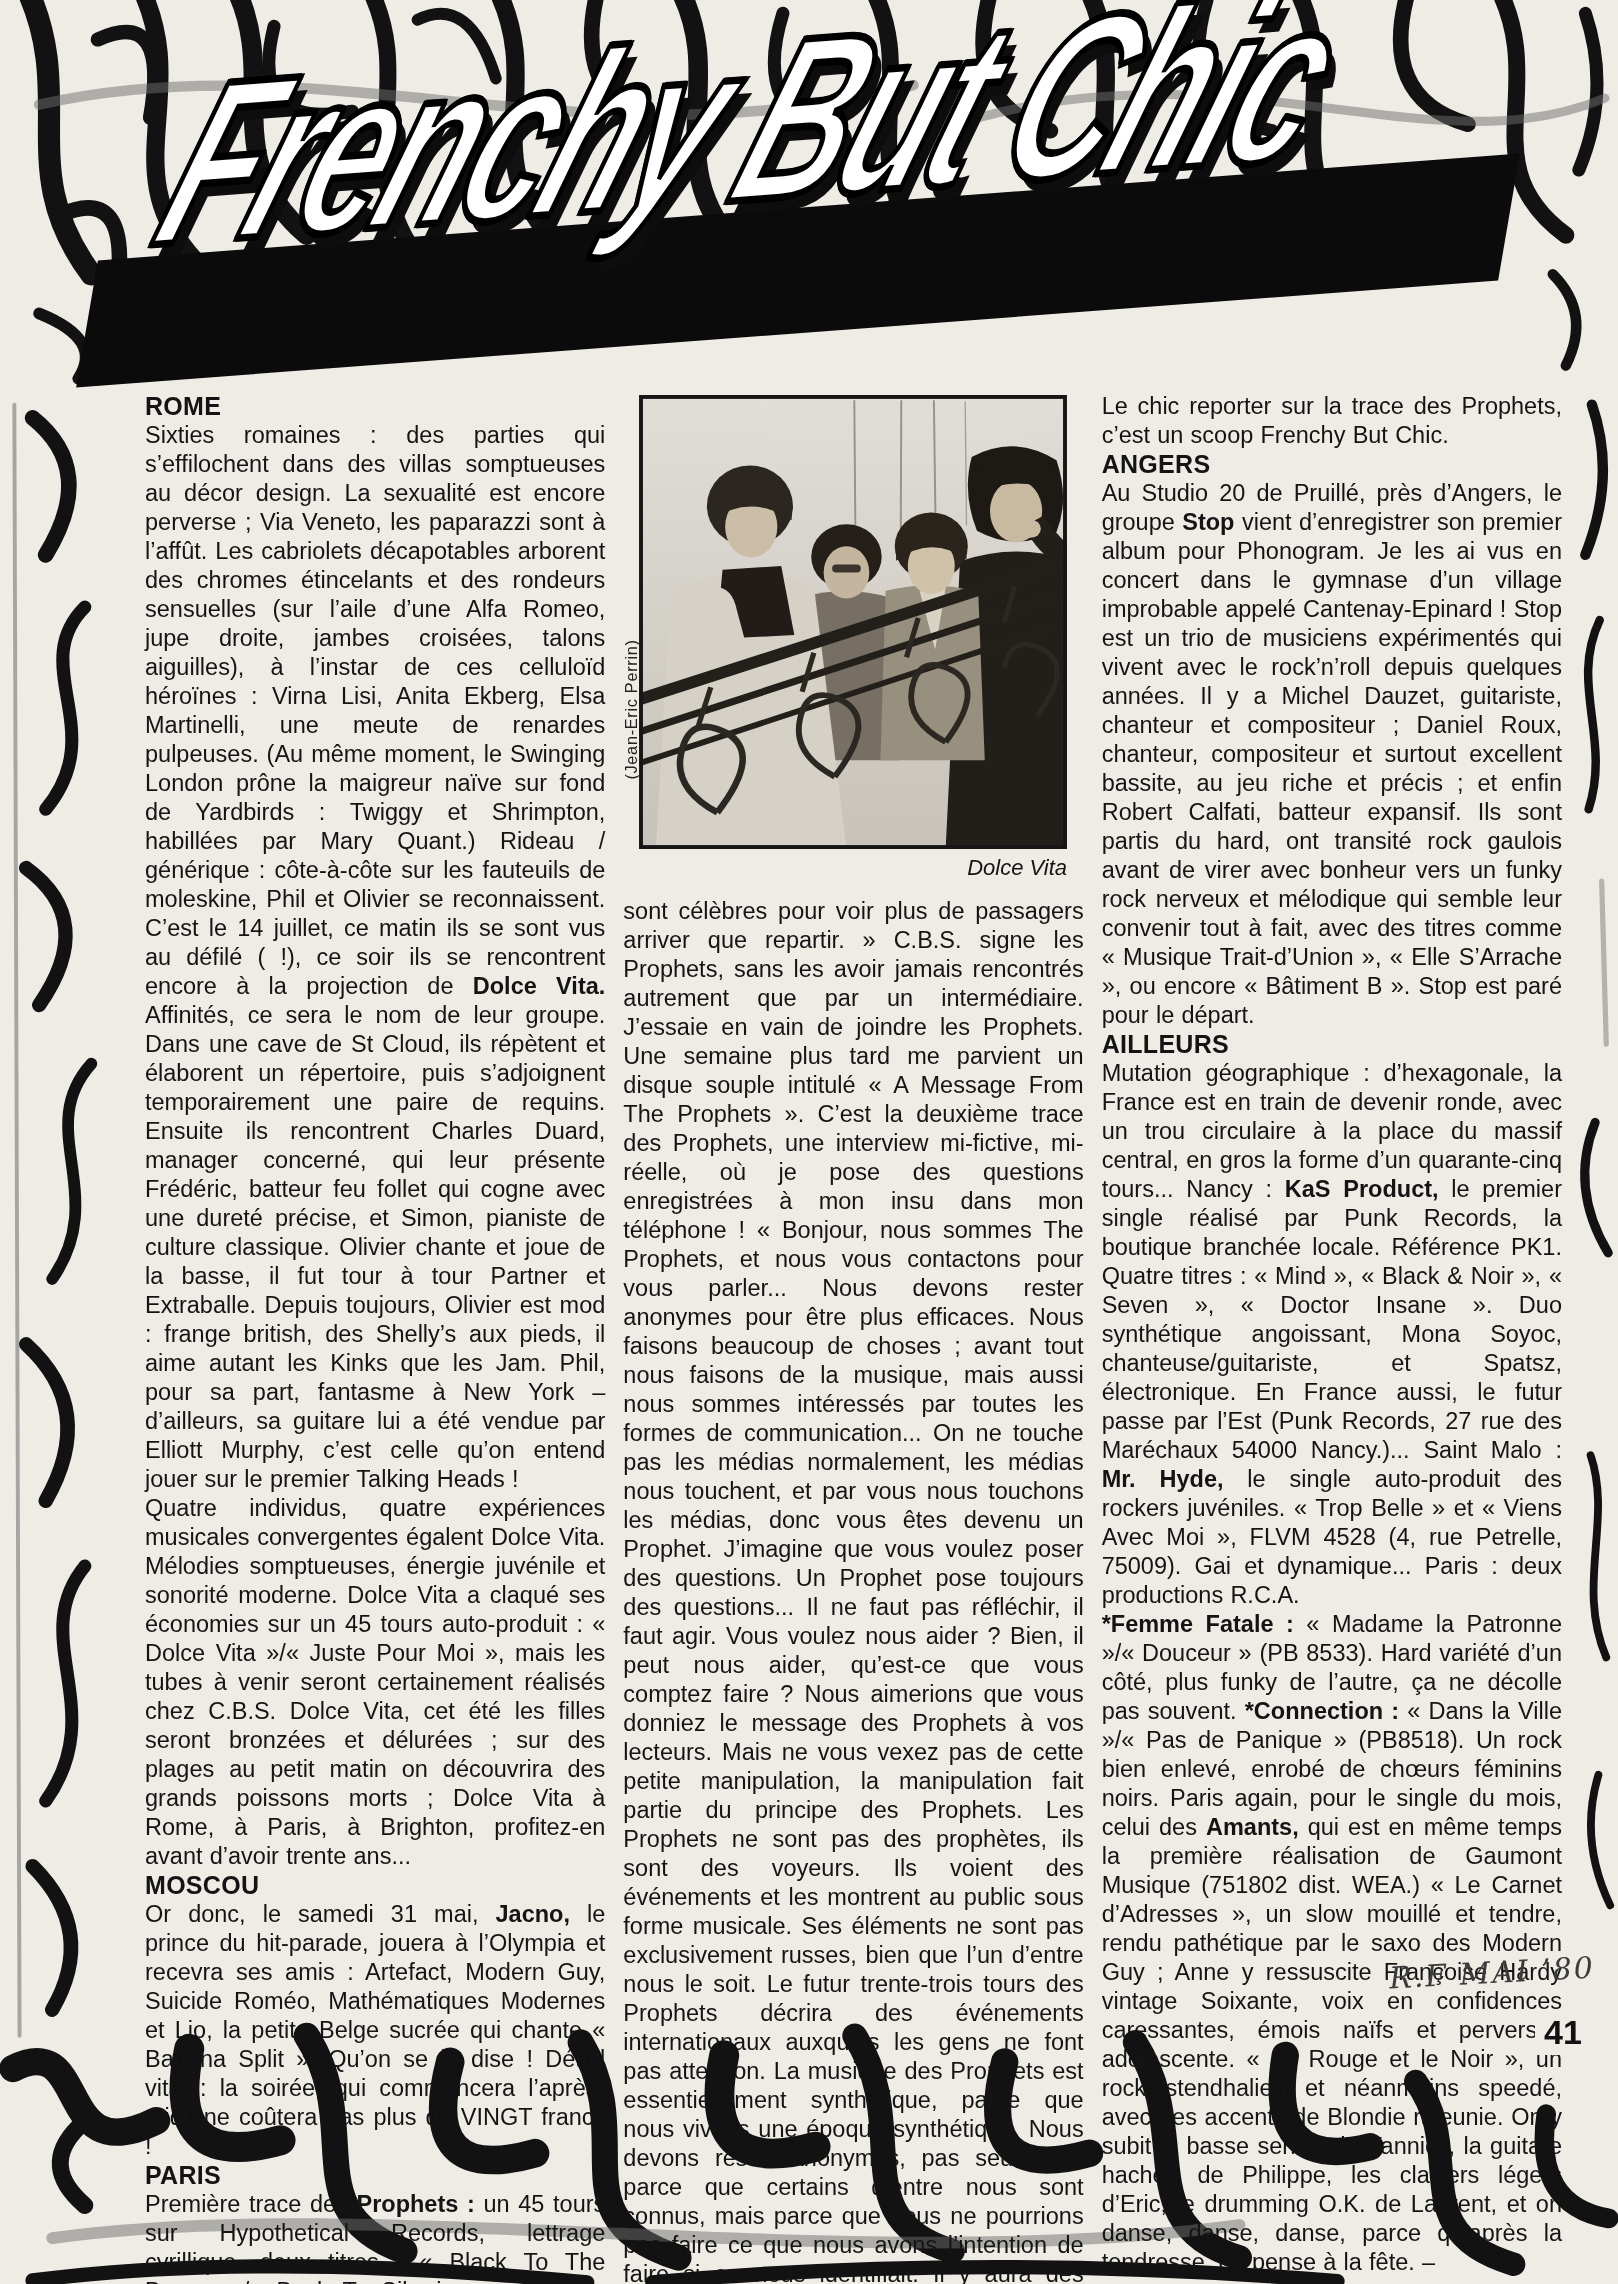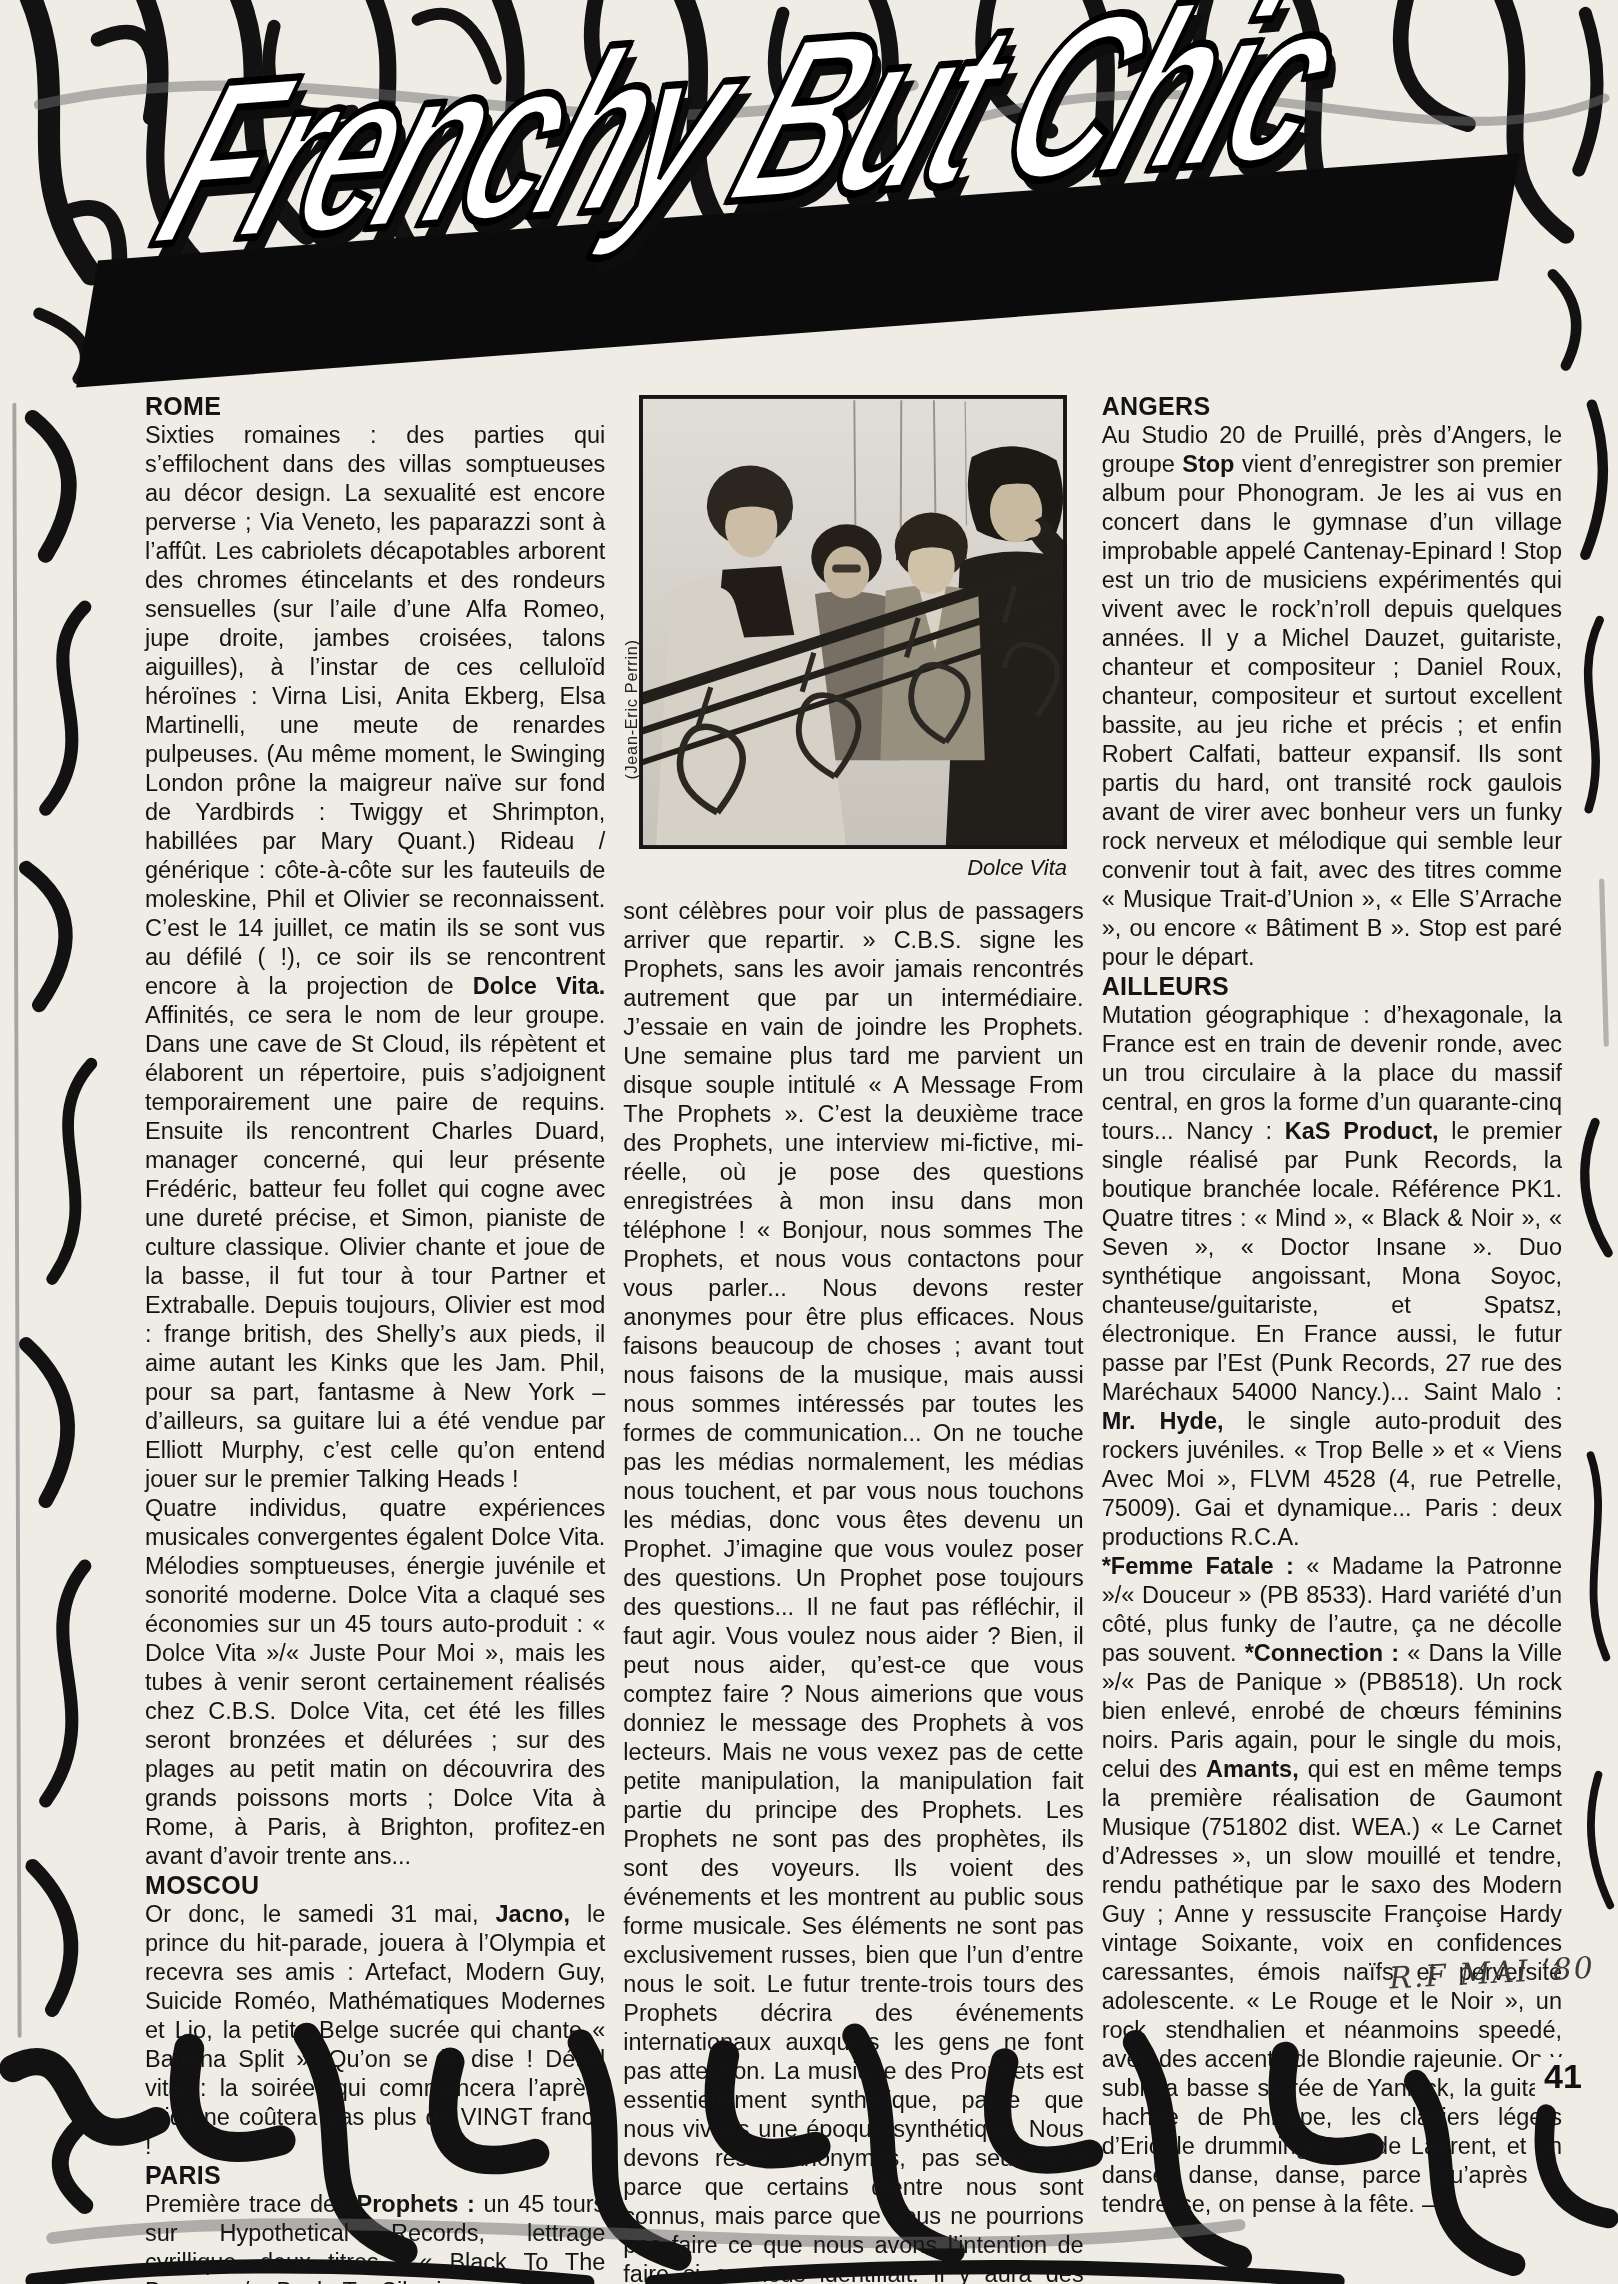--- a/index.html
+++ b/index.html
@@ -71,21 +71,20 @@
   figcaption.caption{
     font-size:22px;font-style:italic;
     margin:6.5px 0 15.7px 3.9px;text-align:right;
   }
   .page-number{
     position:absolute;z-index:4;
     left:1535px;top:2013px;
     font-size:34px;font-weight:bold;color:#111;
     background:#efece5;
     padding:0 9px 2.6px 9px;
-    margin-top:44px;
   }
   .handwritten{
     position:absolute;z-index:4;
     left:1389px;top:1955px;
     font-family:"DejaVu Serif", serif;
     font-style:italic;
     font-size:30px;color:#3b3b3b;
     letter-spacing:2px;
     transform:rotate(-3deg);
     white-space:nowrap;
@@ -224,20 +223,21 @@
       <path d="M250 455 L268 395" stroke="#2b2722" stroke-width="8"></path>
       <path d="M410 402 L428 342" stroke="#2b2722" stroke-width="8"></path>
       <path d="M560 350 L576 292" stroke="#2b2722" stroke-width="8"></path>
       <rect x="3" y="3" width="650" height="690" fill="none" stroke="#161616" stroke-width="6"></rect>
     </svg>
     <figcaption class="caption">Dolce Vita</figcaption>
   </figure>
         <p><span>sont célèbres pour voir plus de passagers arriver que repartir. » C.B.S. signe les Prophets, sans les avoir jamais rencontrés autrement que par un intermédiaire. J’essaie en vain de joindre les Prophets. Une semaine plus tard me parvient un disque souple intitulé « A Message From The Prophets ». C’est la deuxième trace des Prophets, une interview mi-fictive, mi-réelle, où je pose des questions enregistrées à mon insu dans mon téléphone ! « Bonjour, nous sommes The Prophets, et nous vous contactons pour vous parler... Nous devons rester anonymes pour être plus efficaces. Nous faisons beaucoup de choses ; avant tout nous faisons de la musique, mais aussi nous sommes intéressés par toutes les formes de communication... On ne touche pas les médias normalement, les médias nous touchent, et par vous nous touchons les médias, donc vous êtes devenu un Prophet. J’imagine que vous voulez poser des questions. Un Prophet pose toujours des questions... Il ne faut pas réfléchir, il faut agir. Vous voulez nous aider ? Bien, il peut nous aider, qu’est-ce que vous comptez faire ? Nous aimerions que vous donniez le message des Prophets à vos lecteurs. Mais ne vous vexez pas de cette petite manipulation, la manipulation fait partie du principe des Prophets. Les Prophets ne sont pas des prophètes, ils sont des voyeurs. Ils voient des événements et les montrent au public sous forme musicale. Ses éléments ne sont pas exclusivement russes, bien que l’un d’entre nous le soit. Le futur trente-trois tours des Prophets décrira des événements internationaux auxquels les gens ne font pas attention. La musique des Prophets est essentiellement synthétique, parce que nous vivons une époque synthétique. Nous devons rester anonymes, pas seulement parce que certains d’entre nous sont connus, mais parce que nous ne pourrions pas faire ce que nous avons l’intention de faire si on nous identifiait. Il y aura des concerts des Prophets, mais ils</span></p>
       </div>
       <div class="col">
+        <p><span>Le chic reporter sur la trace des Prophets, c’est un scoop Frenchy But Chic.</span></p>
         <h3>ANGERS</h3>
         <p><span>Au Studio 20 de Pruillé, près d’Angers, le groupe </span><b>Stop</b><span> vient d’enregistrer son premier album pour Phonogram. Je les ai vus en concert dans le gymnase d’un village improbable appelé Cantenay-Epinard ! Stop est un trio de musiciens expérimentés qui vivent avec le rock’n’roll depuis quelques années. Il y a Michel Dauzet, guitariste, chanteur et compositeur ; Daniel Roux, chanteur, compositeur et surtout excellent bassite, au jeu riche et précis ; et enfin Robert Calfati, batteur expansif. Ils sont partis du hard, ont transité rock gaulois avant de virer avec bonheur vers un funky rock nerveux et mélodique qui semble leur convenir tout à fait, avec des titres comme « Musique Trait-d’Union », « Elle S’Arrache », ou encore « Bâtiment B ». Stop est paré pour le départ.</span></p>
         <h3>AILLEURS</h3>
         <p><span>Mutation géographique : d’hexagonale, la France est en train de devenir ronde, avec un trou circulaire à la place du massif central, en gros la forme d’un quarante-cinq tours... Nancy : </span><b>KaS Product,</b><span> le premier single réalisé par Punk Records, la boutique branchée locale. Référence PK1. Quatre titres : « Mind », « Black &amp; Noir », « Seven », « Doctor Insane ». Duo synthétique angoissant, Mona Soyoc, chanteuse/guitariste, et Spatsz, électronique. En France aussi, le futur passe par l’Est (Punk Records, 27 rue des Maréchaux 54000 Nancy.)... Saint Malo : </span><b>Mr. Hyde,</b><span> le single auto-produit des rockers juvéniles. « Trop Belle » et « Viens Avec Moi », FLVM 4528 (4, rue Petrelle, 75009). Gai et dynamique... Paris : deux productions R.C.A.</span></p>
         <p><b>*Femme Fatale :</b><span> « Madame la Patronne »/« Douceur » (PB 8533). Hard variété d’un côté, plus funky de l’autre, ça ne décolle pas souvent. </span><b>*Connection :</b><span> « Dans la Ville »/« Pas de Panique » (PB8518). Un rock bien enlevé, enrobé de chœurs féminins noirs. Paris again, pour le single du mois, celui des </span><b>Amants,</b><span> qui est en même temps la première réalisation de Gaumont Musique (751802 dist. WEA.) « Le Carnet d’Adresses », un slow mouillé et tendre, rendu pathétique par le saxo des Modern Guy ; Anne y ressuscite Françoise Hardy vintage Soixante, voix en confidences caressantes, émois naïfs et perversité adolescente. « Le Rouge et le Noir », un rock stendhalien et néanmoins speedé, avec des accents de Blondie rajeunie. On y subit la basse serrée de Yannick, la guitare hachée de Philippe, les claviers légers d’Eric, le drumming O.K. de Laurent, et on danse, danse, danse, parce qu’après la tendresse, on pense à la fête. – </span></p>
       </div>
     </div>
 
   <div class="handwritten">R.F MAI ’80</div>
   <div class="page-number">41</div>

